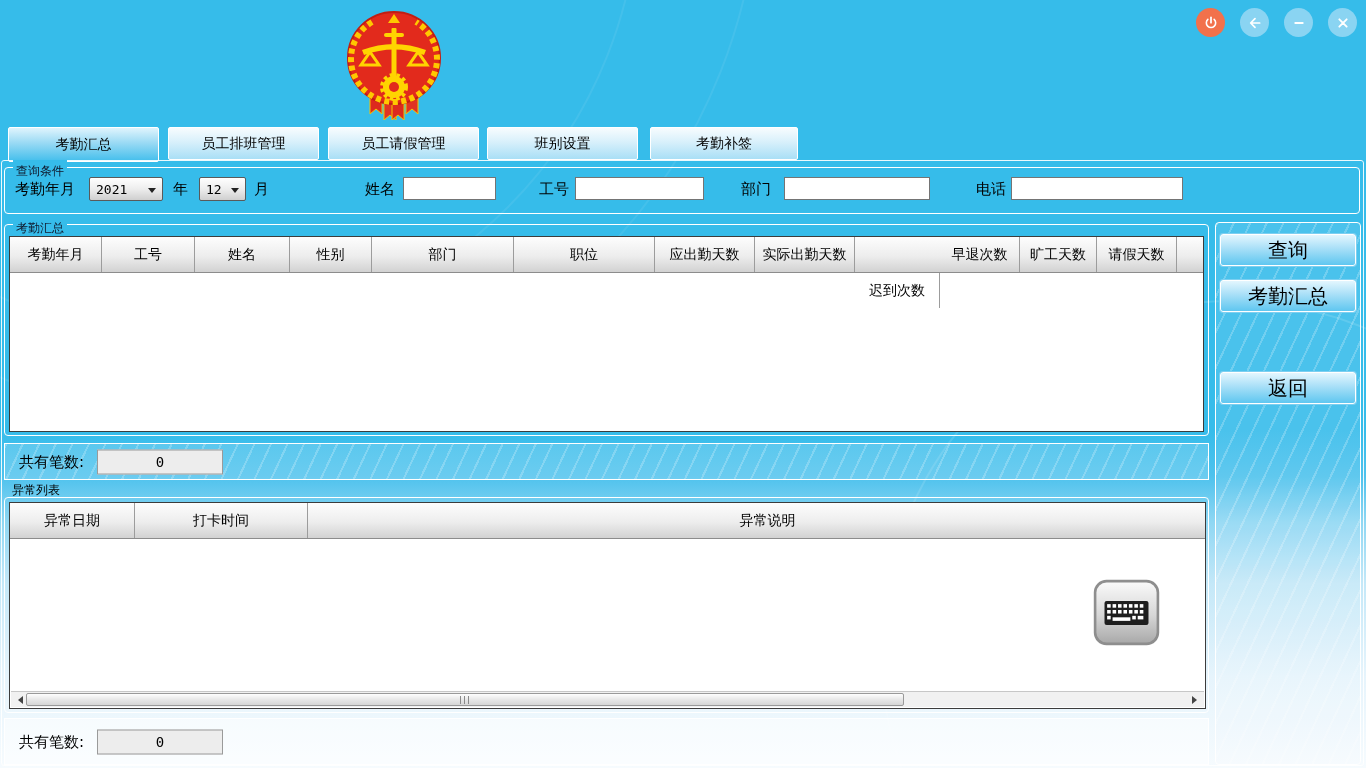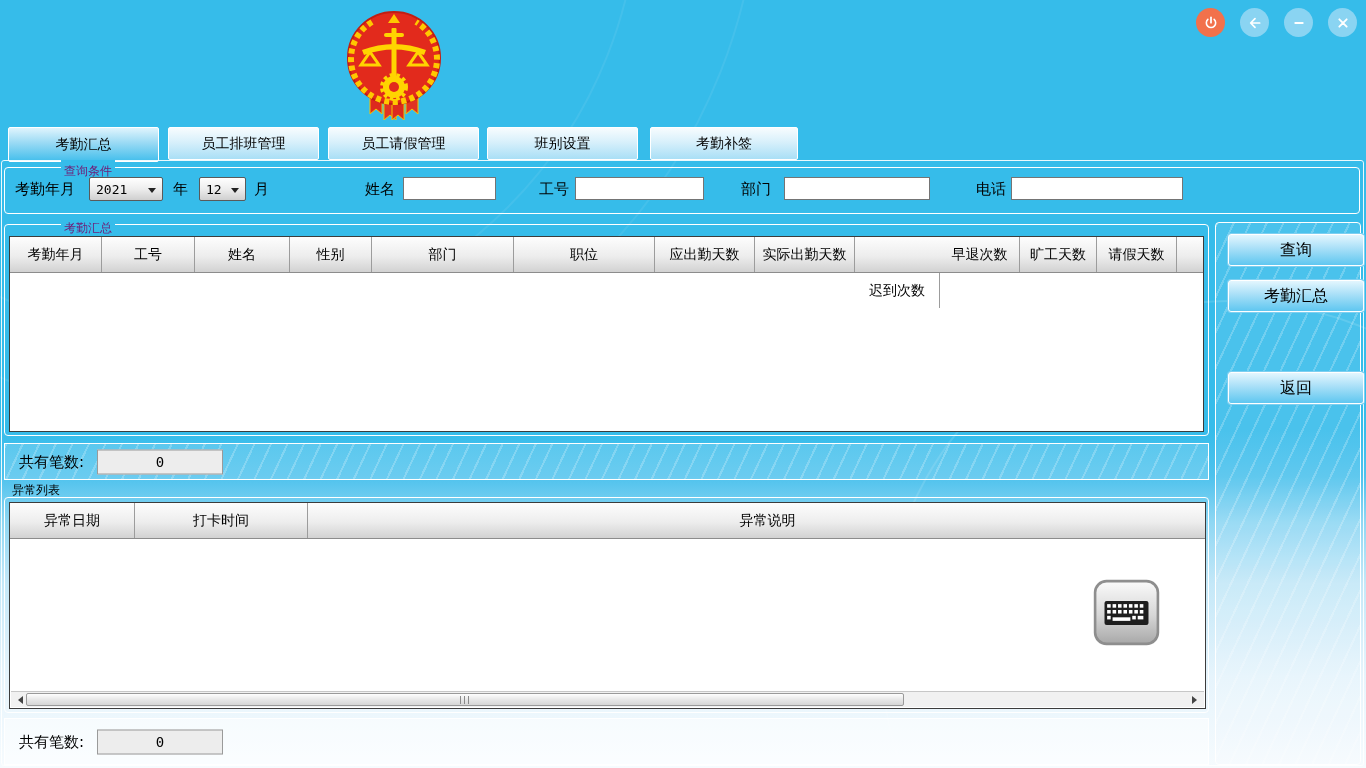--- a/index.html
+++ b/index.html
@@ -41,45 +41,45 @@
     display:flex; align-items:center; justify-content:center;
     font-size:14px; color:#000; cursor:pointer;
     background:linear-gradient(180deg,#F7FCFE 0%,#D8F0FB 45%,#A9DFF6 100%);
   }
   .tab.active { background:linear-gradient(180deg,#DFF4FD 0%,#9ADAF4 45%,#44BFEC 100%); height:35px; }
 
   .outer-frame { position:absolute; left:1px; top:160px; width:1363px; height:606px; border:1px solid rgba(255,255,255,0.9); border-radius:3px; pointer-events:none; }
 
   
   .groupbox { position:absolute; border:1px solid #fff; border-radius:4px; }
-  .gb-label { position:absolute; top:-8px; left:8px; padding:4px 3px; font-size:12px; line-height:14px; color:#701a75; background:#36BCEA;margin-left:48px; }
+  .gb-label { position:absolute; top:-8px; left:8px; padding:4px 3px; font-size:12px; line-height:14px; color:#0f172a; background:#36BCEA; }
   .free-label { position:absolute; font-size:12px; color:#000; }
 
   
   .q-label { position:absolute; top:12px; font-size:15px; }
   .q-input { position:absolute; top:9px; height:23px; border:1px solid #747474; background:#fff; font-size:13px; padding:0 4px; font-family:"DejaVu Sans Mono",monospace; }
   .q-select {
     position:absolute; top:9px; height:24px; border:1px solid #5A5A5A; border-radius:2px; cursor:pointer;
     background:linear-gradient(180deg,#FFFFFF 0%,#EDEDED 50%,#CFCFCF 100%);
     display:flex; align-items:center; font-size:13px; font-family:"DejaVu Sans Mono",monospace; padding-left:6px;
   }
   .q-select .caret { position:absolute; right:6px; top:10px; width:0; height:0; border:4px solid transparent; border-top:5px solid #222; }
 
   
   .grid { position:absolute; background:#fff; border:1px solid #3C3C3C; overflow:hidden; }
   .grid-header { display:flex; height:36px; background:linear-gradient(180deg,#FDFDFD 0%,#EDEDED 55%,#D2D2D2 100%); border-bottom:1px solid #8C8C8C; }
   .th { flex:none; display:flex; align-items:center; justify-content:center; font-size:14px; color:#000; border-right:1px solid #9C9C9C; height:100%; }
   .th.fill { flex:1; border-right:none; }
 
   
   .side-btn {
-    position:absolute; left:12px; width:136px; height:32px; border:1px solid #fff; border-radius:3px;
+    position:absolute; left:4px; width:136px; height:32px; border:1px solid #fff; border-radius:3px;
     box-shadow:0 0 0 1px #7CCFF1; cursor:pointer;
     background:linear-gradient(180deg,#E3F6FE 0%,#AFE2F8 40%,#5FC7F0 100%);
-    display:flex; align-items:center; justify-content:center; font-size:16px; color:#000;
+    display:flex; align-items:center; justify-content:center; font-size:20px; color:#000;
   }
 
   
   .count-bar { position:absolute; border:1px solid #fff; border-radius:0; }
   .count-label { position:absolute; left:14px; top:50%; transform:translateY(-50%); font-size:15px; }
   .count-box {
     position:absolute; left:92px; top:50%; transform:translateY(-50%); width:126px; height:25px;
     background:#EDEDED; border:1px solid #9A9A9A; display:flex; align-items:center; justify-content:center;
     font-size:14px; font-family:"DejaVu Sans Mono",monospace;
   }

